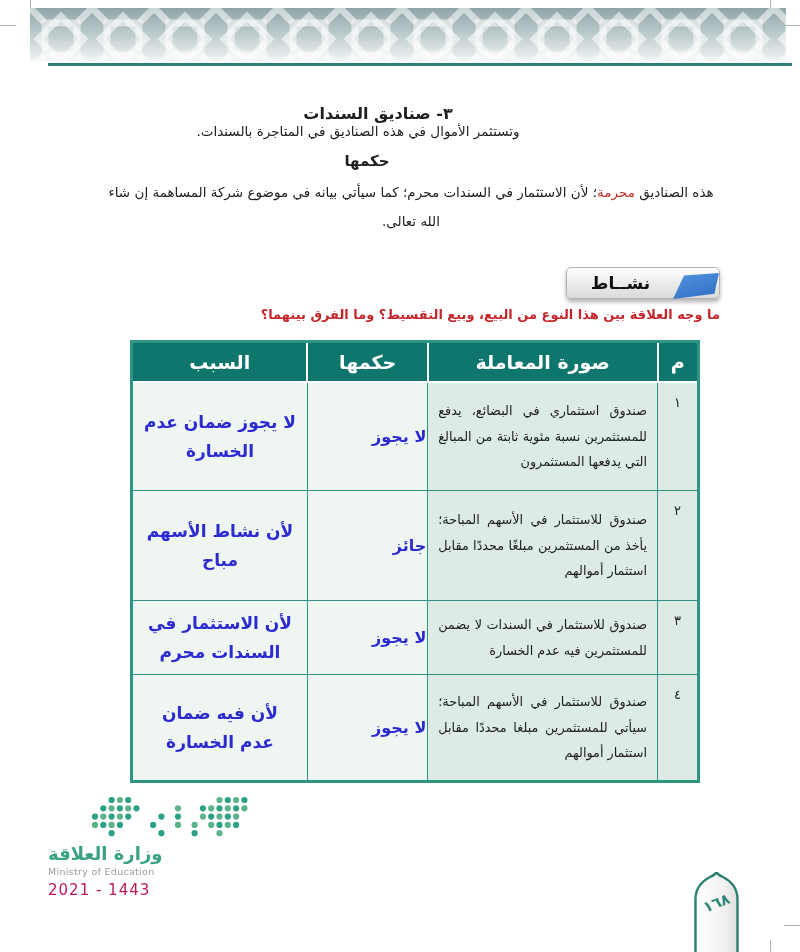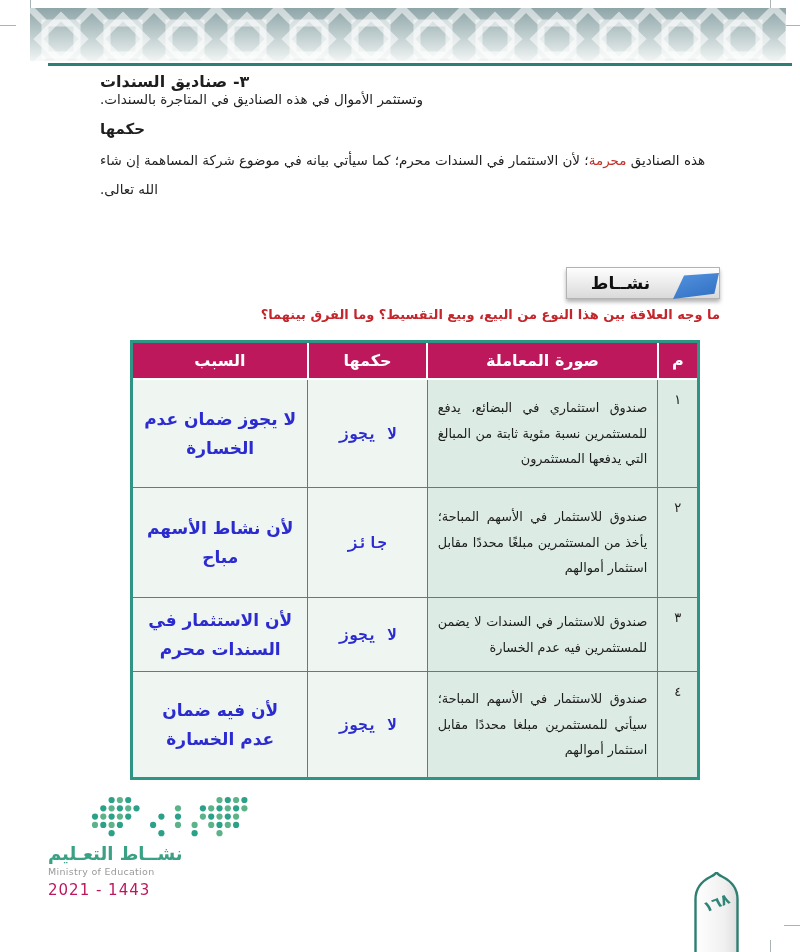--- a/index.html
+++ b/index.html
@@ -11,51 +11,51 @@
   .mark{position:absolute;background:#aab4b4;}
   .mark.h{height:1px;width:16px;}
   .mark.v{width:1px;height:9px;}
 
   
   .band{position:absolute;left:30px;right:14px;top:8px;height:53px;}
   .band svg{display:block;width:100%;height:100%;}
   .band-rule{position:absolute;left:48px;right:8px;top:63px;height:3px;background:#2c7e77;}
 
   
-  .content{position:absolute;right:78px;left:100px;top:72px;direction:rtl;text-align:left;color:#1e1e1e;}
+  .content{position:absolute;right:78px;left:100px;top:104px;direction:rtl;text-align:center;color:#1e1e1e;}
   .sec-heading{font-weight:bold;font-size:16px;margin-left:0;margin-right:66px;}
   .intro{font-size:13.5px;margin-right:106px;}
   .ruling-heading{font-weight:bold;font-size:15px;margin-top:13px;margin-right:88px;}
   .ruling-par{font-size:13.5px;margin-top:8px;line-height:2.15;}
   .red{color:#c1312a;}
 
   
   .badge{position:absolute;top:267px;right:80px;width:152px;height:30px;border:1px solid #b3b3b3;
-         border-radius:0;background:linear-gradient(#fefefe,#dadada);
+         border-radius:5px;background:linear-gradient(#fefefe,#dadada);
          box-shadow:0 3px 4px rgba(0,0,0,.3);display:flex;align-items:center;}
   .badge-label{flex:1;text-align:center;font-weight:bold;font-size:17px;color:#101010;}
   .badge-flag{width:46px;height:26px;margin-left:-1px;margin-top:6px;
               background:linear-gradient(160deg,#5494e0,#2f6dc0);
               clip-path:polygon(24% 10%,100% 0,90% 80%,0 100%);}
   .question{position:absolute;top:307px;right:80px;left:100px;direction:rtl;
             color:#c4262b;font-weight:bold;font-size:13px;}
 
   
   .table-wrap{position:absolute;left:130px;top:340px;width:570px;}
   table{border-collapse:collapse;width:100%;direction:rtl;}
   table{border:3px solid #2e9484;}
-  th{background:#be185d;color:#ffffff;font-weight:bold;font-size:16px;
+  th{background:#0f766e;color:#ffffff;font-weight:bold;font-size:19px;
      border:2px solid #ffffff;padding:8px 4px;}
   td{border:1.6px solid #2f9485;}
   td.num{background:#dcebe4;width:40px;vertical-align:top;text-align:center;
          padding-top:12px;font-size:13px;color:#222;}
   td.form{background:#dcebe4;width:235px;font-size:12.8px;line-height:2.0;
           text-align:justify;text-justify:inter-word;padding:6px 10px;color:#1c1c1c;}
-  td.ruling{background:#eff6f2;width:127px;text-align:center;color:#2b2bd0;
-            font-weight:bold;font-size:16px;font-family:Liberation Mono, monospace;}
+  td.ruling{background:#eff6f2;width:127px;color:#2b2bd0;
+            font-weight:bold;font-size:16px;}
   td.reason{background:#eff6f2;width:168px;text-align:center;color:#2b2bd0;
             font-weight:bold;font-size:17px;line-height:1.65;padding:4px 10px;}
   tr.r1 td{height:94px;} tr.r2 td{height:96px;} tr.r3 td{height:60px;} tr.r4 td{height:92px;}
 
   
   .footer-logo{position:absolute;left:48px;top:795px;width:210px;}
   .logo-dots{display:block;margin-left:42px;}
   .ministry-ar{color:#3ba184;font-weight:bold;font-size:18px;margin-top:4px;direction:rtl;text-align:left;}
   .ministry-en{color:#9a9a9a;font-size:9.5px;margin-top:2px;letter-spacing:.3px;}
   .years{color:#be185d;font-size:15px;margin-top:4px;letter-spacing:1px;}
@@ -201,21 +201,21 @@
         <circle cx="104.60000000000001" cy="29.900000000000002" r="3.1" fill="#5cb38a"></circle>
         <circle cx="121.20000000000002" cy="29.900000000000002" r="3.1" fill="#5cb38a"></circle>
         <circle cx="129.5" cy="29.900000000000002" r="3.1" fill="#2ba188"></circle>
         <circle cx="137.8" cy="29.900000000000002" r="3.1" fill="#5cb38a"></circle>
         <circle cx="146.10000000000002" cy="29.900000000000002" r="3.1" fill="#2ba188"></circle>
         <circle cx="21.6" cy="38.2" r="3.1" fill="#2ba188"></circle>
         <circle cx="71.4" cy="38.2" r="3.1" fill="#2ba188"></circle>
         <circle cx="104.60000000000001" cy="38.2" r="3.1" fill="#2ba188"></circle>
         <circle cx="129.5" cy="38.2" r="3.1" fill="#5cb38a"></circle>
       </svg>
-    <div class="ministry-ar">نشــاط التعـليم</div>
+    <div class="ministry-ar">وزارة العلاقة</div>
     <div class="ministry-en">Ministry of Education</div>
     <div class="years">2021 - 1443</div>
   </div>
 
   <div class="arch">
     <svg width="47" height="82" viewBox="0 0 47 82">
       <defs>
         <linearGradient id="archgrad" x1="0" y1="0" x2="1" y2="0">
           <stop offset="0" stop-color="#ffffff"></stop>
           <stop offset="0.7" stop-color="#f0f0f0"></stop>

